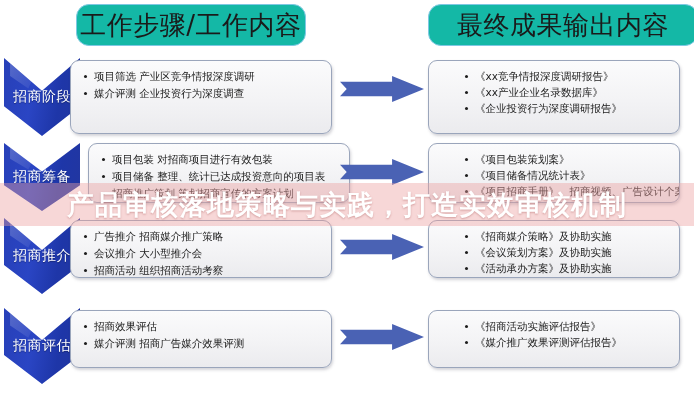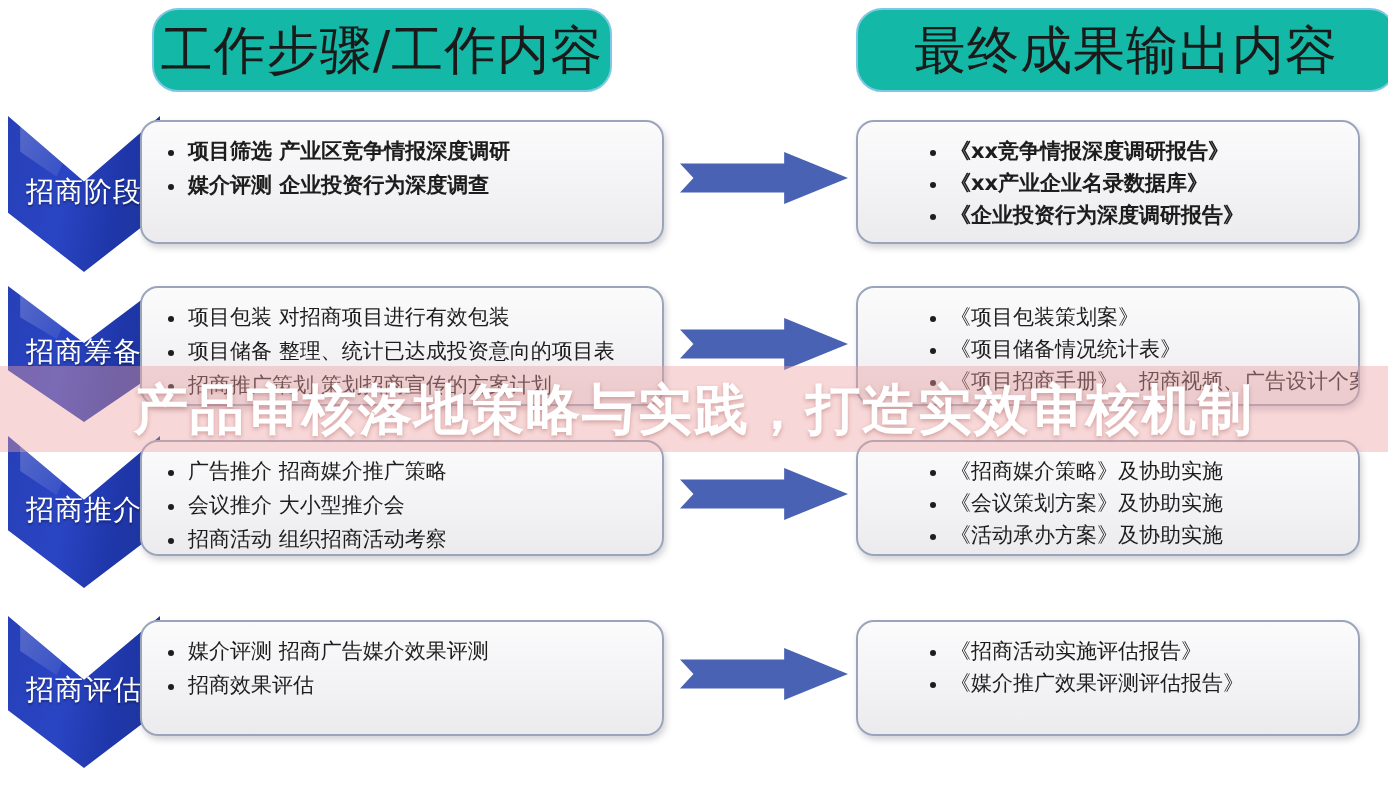--- a/index.html
+++ b/index.html
@@ -64,27 +64,27 @@
     box-sizing:border-box;
     border:1px solid #9aa5bb;
     border-radius:9px;
     background:linear-gradient(180deg,#fbfbfc 0%,#f3f3f5 55%,#ebebee 100%);
     box-shadow:1px 2px 3px rgba(80,80,100,.25);
     padding:7px 10px 6px 12px;
     overflow:hidden;
   }
   .box.left{left:70px;width:260px;}
   .box.right{left:428px;width:252px;padding-left:32px;}
-  #row-1 .box{top:2px;height:62px;font-weight:bold;}
+  #row-1 .box{top:2px;height:74px;}
   #row-2 .box{top:0px;height:60px;}
   #row-3 .box{top:2px;height:58px;}
   #row-4 .box{top:2px;height:58px;}
 
   #row-1 .box.left{left:70px;width:262px;}
-  #row-2 .box.left{left:70px;width:262px;}
+  #row-2 .box.left{left:88px;width:262px;}
   #row-3 .box.left{left:70px;width:262px;}
   #row-4 .box.left{left:70px;width:262px;}
 
   .bullets{margin:0;padding:0;list-style:none;}
   .bullets li{
     position:relative;
     padding-left:11px;
     font-size:10.5px;
     line-height:17px;
     color:#1d1d1d;
@@ -199,22 +199,22 @@
     </div>
   </div>
 
   <div class="row" id="row-4">
     <div class="stage">
       <div class="chev"></div>
       <div class="stage-label">招商评估</div>
     </div>
     <div class="box left">
       <ul class="bullets">
+        <li>招商效果评估</li>
         <li>媒介评测 招商广告媒介效果评测</li>
-        <li>招商效果评估</li>
       </ul>
     </div>
     <div class="arrow"></div>
     <div class="box right">
       <ul class="bullets">
         <li>《招商活动实施评估报告》</li>
         <li>《媒介推广效果评测评估报告》</li>
       </ul>
     </div>
   </div>

